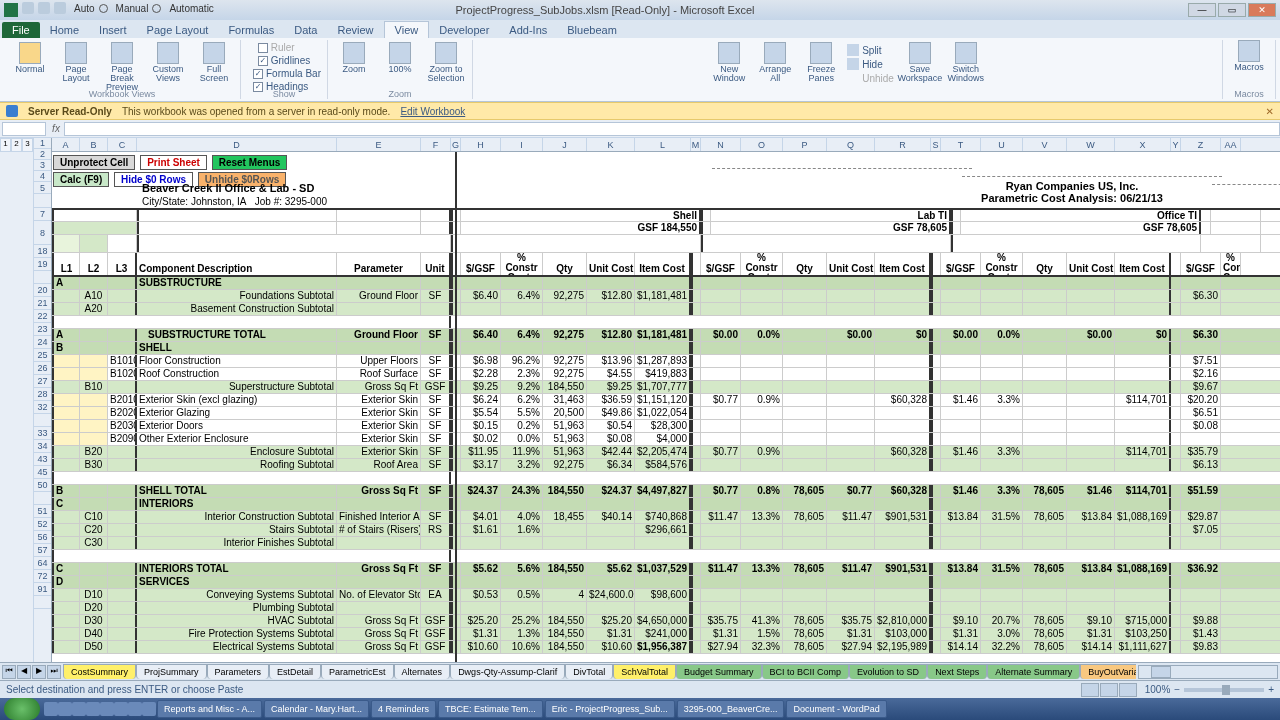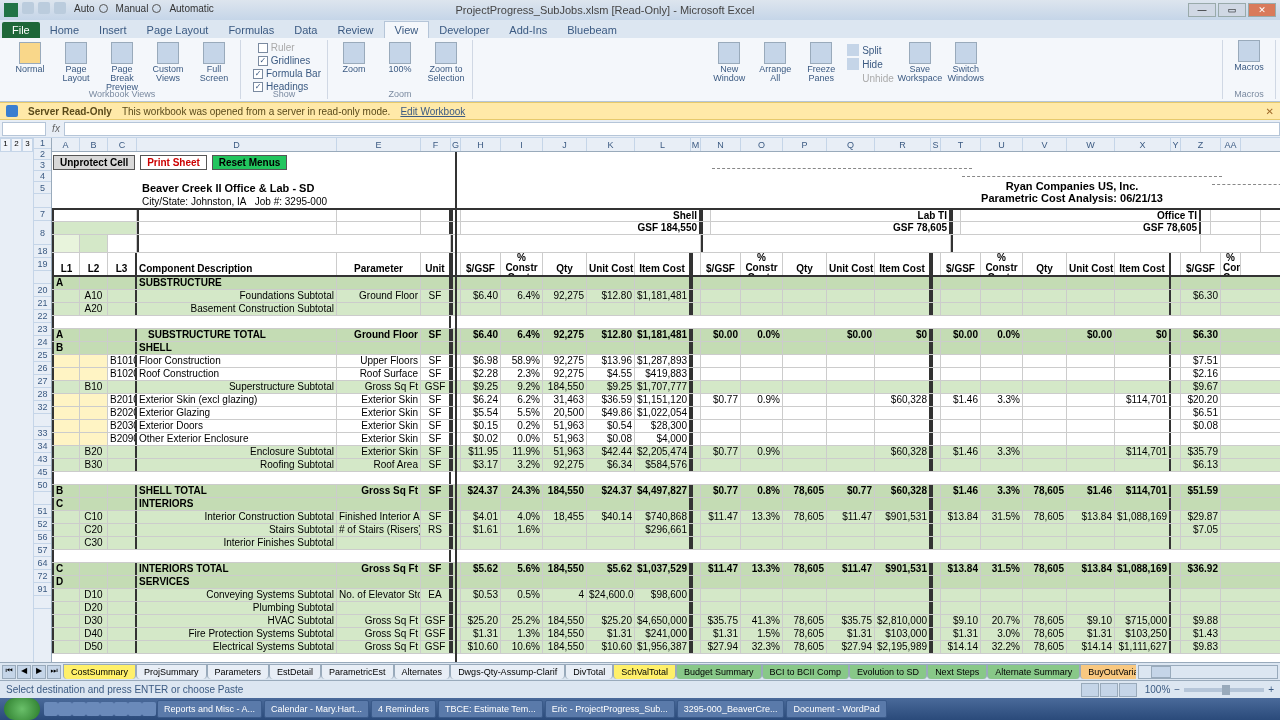--- a/index.html
+++ b/index.html
@@ -365,20 +365,25 @@
   <div class="grid">
     <div class="freeze-line-v" style="left:403px"></div>
 
     <div style="position:relative;height:56px">
       <div class="ctrlbtns">
         <div>
           <span class="cbtn gray">Unprotect  Cell</span>
           <span class="cbtn red">Print Sheet</span>
           <span class="cbtn orange">Reset Menus</span>
         </div>
+        <div>
+          <span class="cbtn green">Calc (F9)</span>
+          <span class="cbtn blue">Hide $0 Rows</span>
+          <span class="cbtn orange2">Unhide $0Rows</span>
+        </div>
       </div>
       <div style="position:absolute;left:90px;top:30px" class="hdrtext">Beaver Creek II Office &amp; Lab - SD</div>
       <div style="position:absolute;left:90px;top:44px;font-size:10px">
         <span>City/State:  Johnston, IA</span>
         <span style="margin-left:6px">Job #:   3295-000</span>
       </div>
       <div style="position:absolute;left:920px;top:28px;text-align:center;width:200px">
         <div class="hdrtext">Ryan Companies US, Inc.</div>
         <div class="hdrtext">Parametric Cost Analysis:  06/21/13</div>
       </div>
@@ -604,21 +609,21 @@
         </div>
         <div class="row ">
           <div class="cell thickleft yellowbg" style="width: 28px;"></div>
           <div class="cell c-al yellowbg" style="width: 28px;"></div>
           <div class="cell c-al thickright" style="width: 29px;">B1010</div>
           <div class="cell " style="width: 200px;">Floor Construction</div>
           <div class="cell r-al" style="width: 84px;">Upper Floors</div>
           <div class="cell c-al thickright" style="width: 30px;">SF</div>
           <div class="cell thickleft" style="width: 10px;"></div>
           <div class="cell r-al" style="width: 40px;">$6.98</div>
-          <div class="cell r-al" style="width: 42px;">58.9%</div>
+          <div class="cell r-al" style="width: 42px;">96.2%</div>
           <div class="cell r-al" style="width: 44px;">92,275</div>
           <div class="cell r-al" style="width: 48px;">$13.96</div>
           <div class="cell r-al thickright" style="width: 56px;">$1,287,893</div>
           <div class="cell thickleft" style="width: 10px;"></div>
           <div class="cell r-al" style="width: 40px;"></div>
           <div class="cell r-al" style="width: 42px;"></div>
           <div class="cell r-al" style="width: 44px;"></div>
           <div class="cell r-al" style="width: 48px;"></div>
           <div class="cell r-al thickright" style="width: 56px;"></div>
           <div class="cell thickleft" style="width: 10px;"></div>
@@ -1173,21 +1178,21 @@
           <div class="cell c-al " style="width: 28px;">D50</div>
           <div class="cell c-al thickright" style="width: 29px;"></div>
           <div class="cell r-al" style="width: 200px;">Electrical Systems Subtotal</div>
           <div class="cell r-al" style="width: 84px;">Gross Sq Ft</div>
           <div class="cell c-al thickright" style="width: 30px;">GSF</div>
           <div class="cell thickleft" style="width: 10px;"></div>
           <div class="cell r-al" style="width: 40px;">$10.60</div>
           <div class="cell r-al" style="width: 42px;">10.6%</div>
           <div class="cell r-al" style="width: 44px;">184,550</div>
           <div class="cell r-al" style="width: 48px;">$10.60</div>
-          <div class="cell r-al thickright" style="width: 56px;">$1,956,387</div>
+          <div class="cell r-al thickright" style="width: 56px; font-weight: bold;">$1,956,387</div>
           <div class="cell thickleft" style="width: 10px;"></div>
           <div class="cell r-al" style="width: 40px;">$27.94</div>
           <div class="cell r-al" style="width: 42px;">32.3%</div>
           <div class="cell r-al" style="width: 44px;">78,605</div>
           <div class="cell r-al" style="width: 48px;">$27.94</div>
           <div class="cell r-al thickright" style="width: 56px;">$2,195,989</div>
           <div class="cell thickleft" style="width: 10px;"></div>
           <div class="cell r-al" style="width: 40px;">$14.14</div>
           <div class="cell r-al" style="width: 42px;">32.2%</div>
           <div class="cell r-al" style="width: 44px;">78,605</div>

